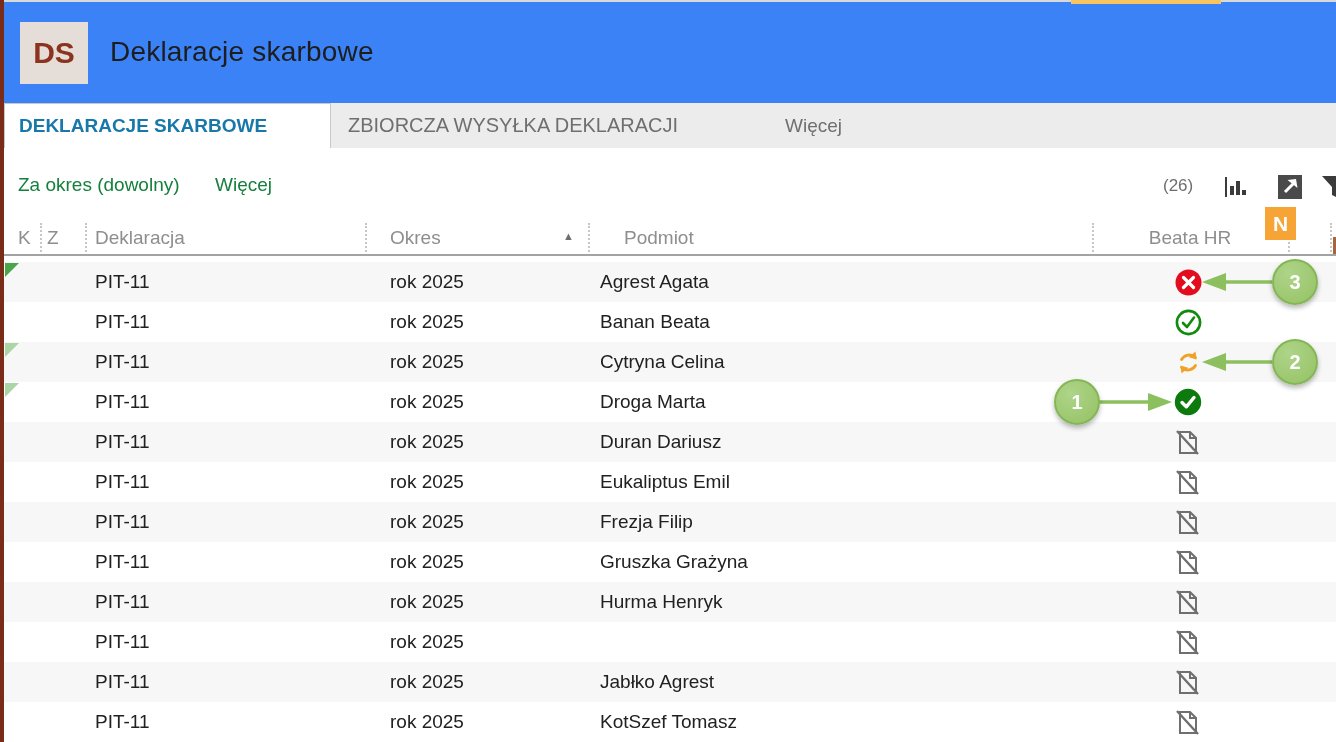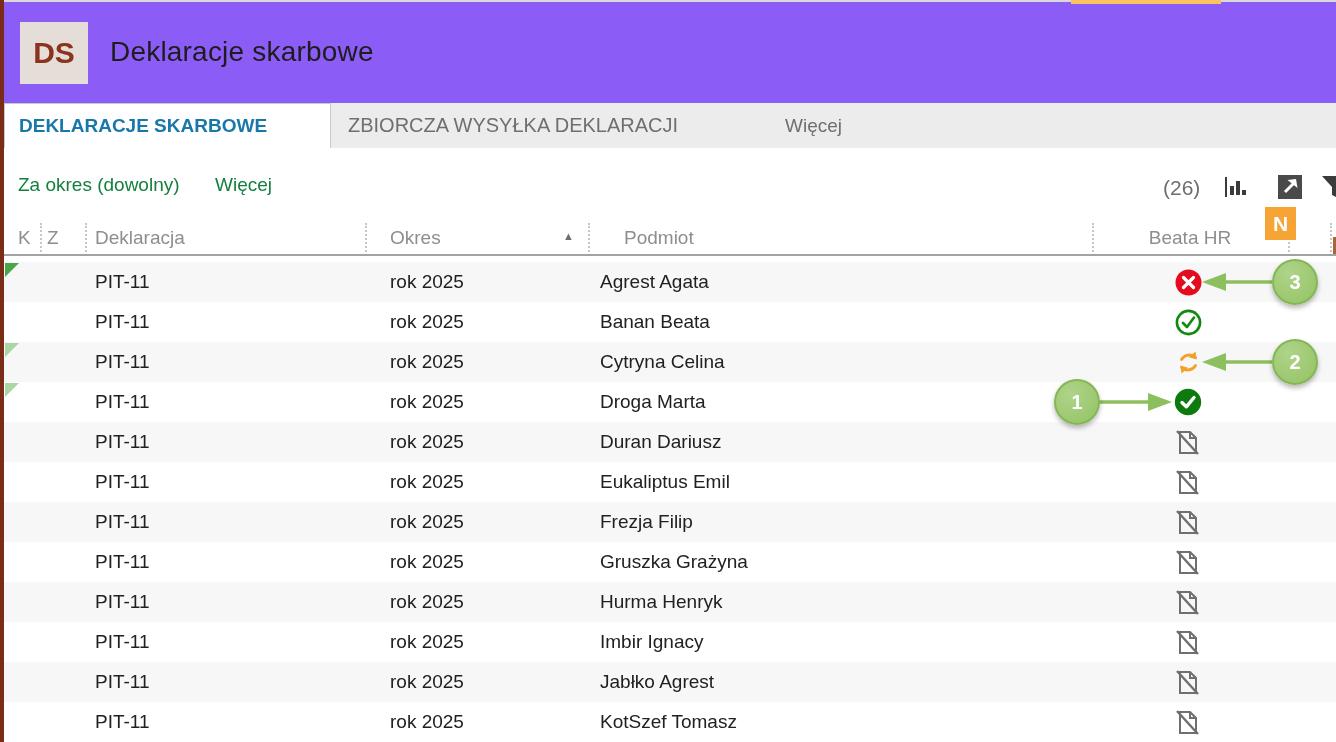--- a/index.html
+++ b/index.html
@@ -9,41 +9,41 @@
   .screen { position:absolute; inset:0; width:1336px; height:742px; overflow:hidden; }
 
   
   .left-strip { position:absolute; left:0; top:0; width:4px; height:742px; background:#7b2c19; z-index:30; }
 
   
   .top-line { position:absolute; left:0; top:0; width:1336px; height:2px; background:#d9d9d9; z-index:25; }
   .top-accent { position:absolute; left:1071px; top:0; width:150px; height:4px; background:#f9c45f; z-index:26; }
 
   
-  .header-band { position:absolute; left:0; top:2px; width:1336px; height:101px; background:#8b5cf6; }
+  .header-band { position:absolute; left:0; top:2px; width:1336px; height:101px; background:#3b82f6; }
   .app-badge { position:absolute; left:20px; top:20px; width:68px; height:62px; background:#e5ded8;
                color:#8c331f; font-size:30px; font-weight:bold; display:flex; align-items:center; justify-content:center; }
   .page-title { position:absolute; left:110px; top:34px; font-size:28px; color:#1d1d1d; font-weight:400; letter-spacing:0.2px; }
 
   
   .tab-strip { position:absolute; left:0; top:103px; width:1336px; height:45px; background:#ececec; }
   .tab { position:absolute; top:0; height:45px; display:flex; align-items:center; }
   .tab-active { left:4px; width:327px; background:#ffffff; border:1px solid #c9c9c9; border-bottom:none;
                 color:#1878aa; font-weight:bold; font-size:19px; padding-left:14px; }
   .tab-inactive { left:348px; color:#6f6f6f; font-size:20px; }
   .tab-more { left:785px; color:#6f6f6f; font-size:19px; }
 
   
   .content-bg { position:absolute; left:0; top:148px; width:1336px; height:594px; background:#ffffff; }
 
   
   .filter-link { position:absolute; top:174px; font-size:19px; color:#15803d; }
   .fl-period { left:18px; }
   .fl-more   { left:215px; }
-  .record-count { position:absolute; left:1163px; top:176px; font-size:21px; color:#6e6e6e; }
+  .record-count { position:absolute; left:1163px; top:176px; font-size:17px; color:#6e6e6e; }
   .tb-icon { position:absolute; top:173px; width:28px; height:28px; }
   .ic-chart { left:1221px; }
   .ic-export { left:1276px; }
   .ic-filter { left:1321px; }
 
   
   .n-badge { position:absolute; left:1265px; top:207px; width:31px; height:33px; background:#f6a435;
              color:#ffffff; font-weight:bold; font-size:21px; display:flex; align-items:center; justify-content:center; z-index:12; }
 
   
@@ -249,21 +249,20 @@
           <svg width="26" height="27" viewBox="0 0 26 27">
             <path d="M 5 3 L 15 3 L 21 9 L 21 24 L 5 24 Z" fill="none" stroke="#6f6f6f" stroke-width="2"></path>
             <path d="M 15 3 L 15 9 L 21 9" fill="none" stroke="#6f6f6f" stroke-width="2"></path>
             <line x1="2" y1="2" x2="23" y2="25" stroke="#6f6f6f" stroke-width="2.4"></line>
           </svg>
         </span>
       </div>
       <div class="trow even">
         <span class="cell c-decl">PIT-11</span>
         <span class="cell c-period">rok 2025</span>
-        <span class="cell c-subject">Imbir Ignacy</span>
         <span class="c-status">
           <svg width="26" height="27" viewBox="0 0 26 27">
             <path d="M 5 3 L 15 3 L 21 9 L 21 24 L 5 24 Z" fill="none" stroke="#6f6f6f" stroke-width="2"></path>
             <path d="M 15 3 L 15 9 L 21 9" fill="none" stroke="#6f6f6f" stroke-width="2"></path>
             <line x1="2" y1="2" x2="23" y2="25" stroke="#6f6f6f" stroke-width="2.4"></line>
           </svg>
         </span>
       </div>
       <div class="trow odd">
         <span class="cell c-decl">PIT-11</span>

